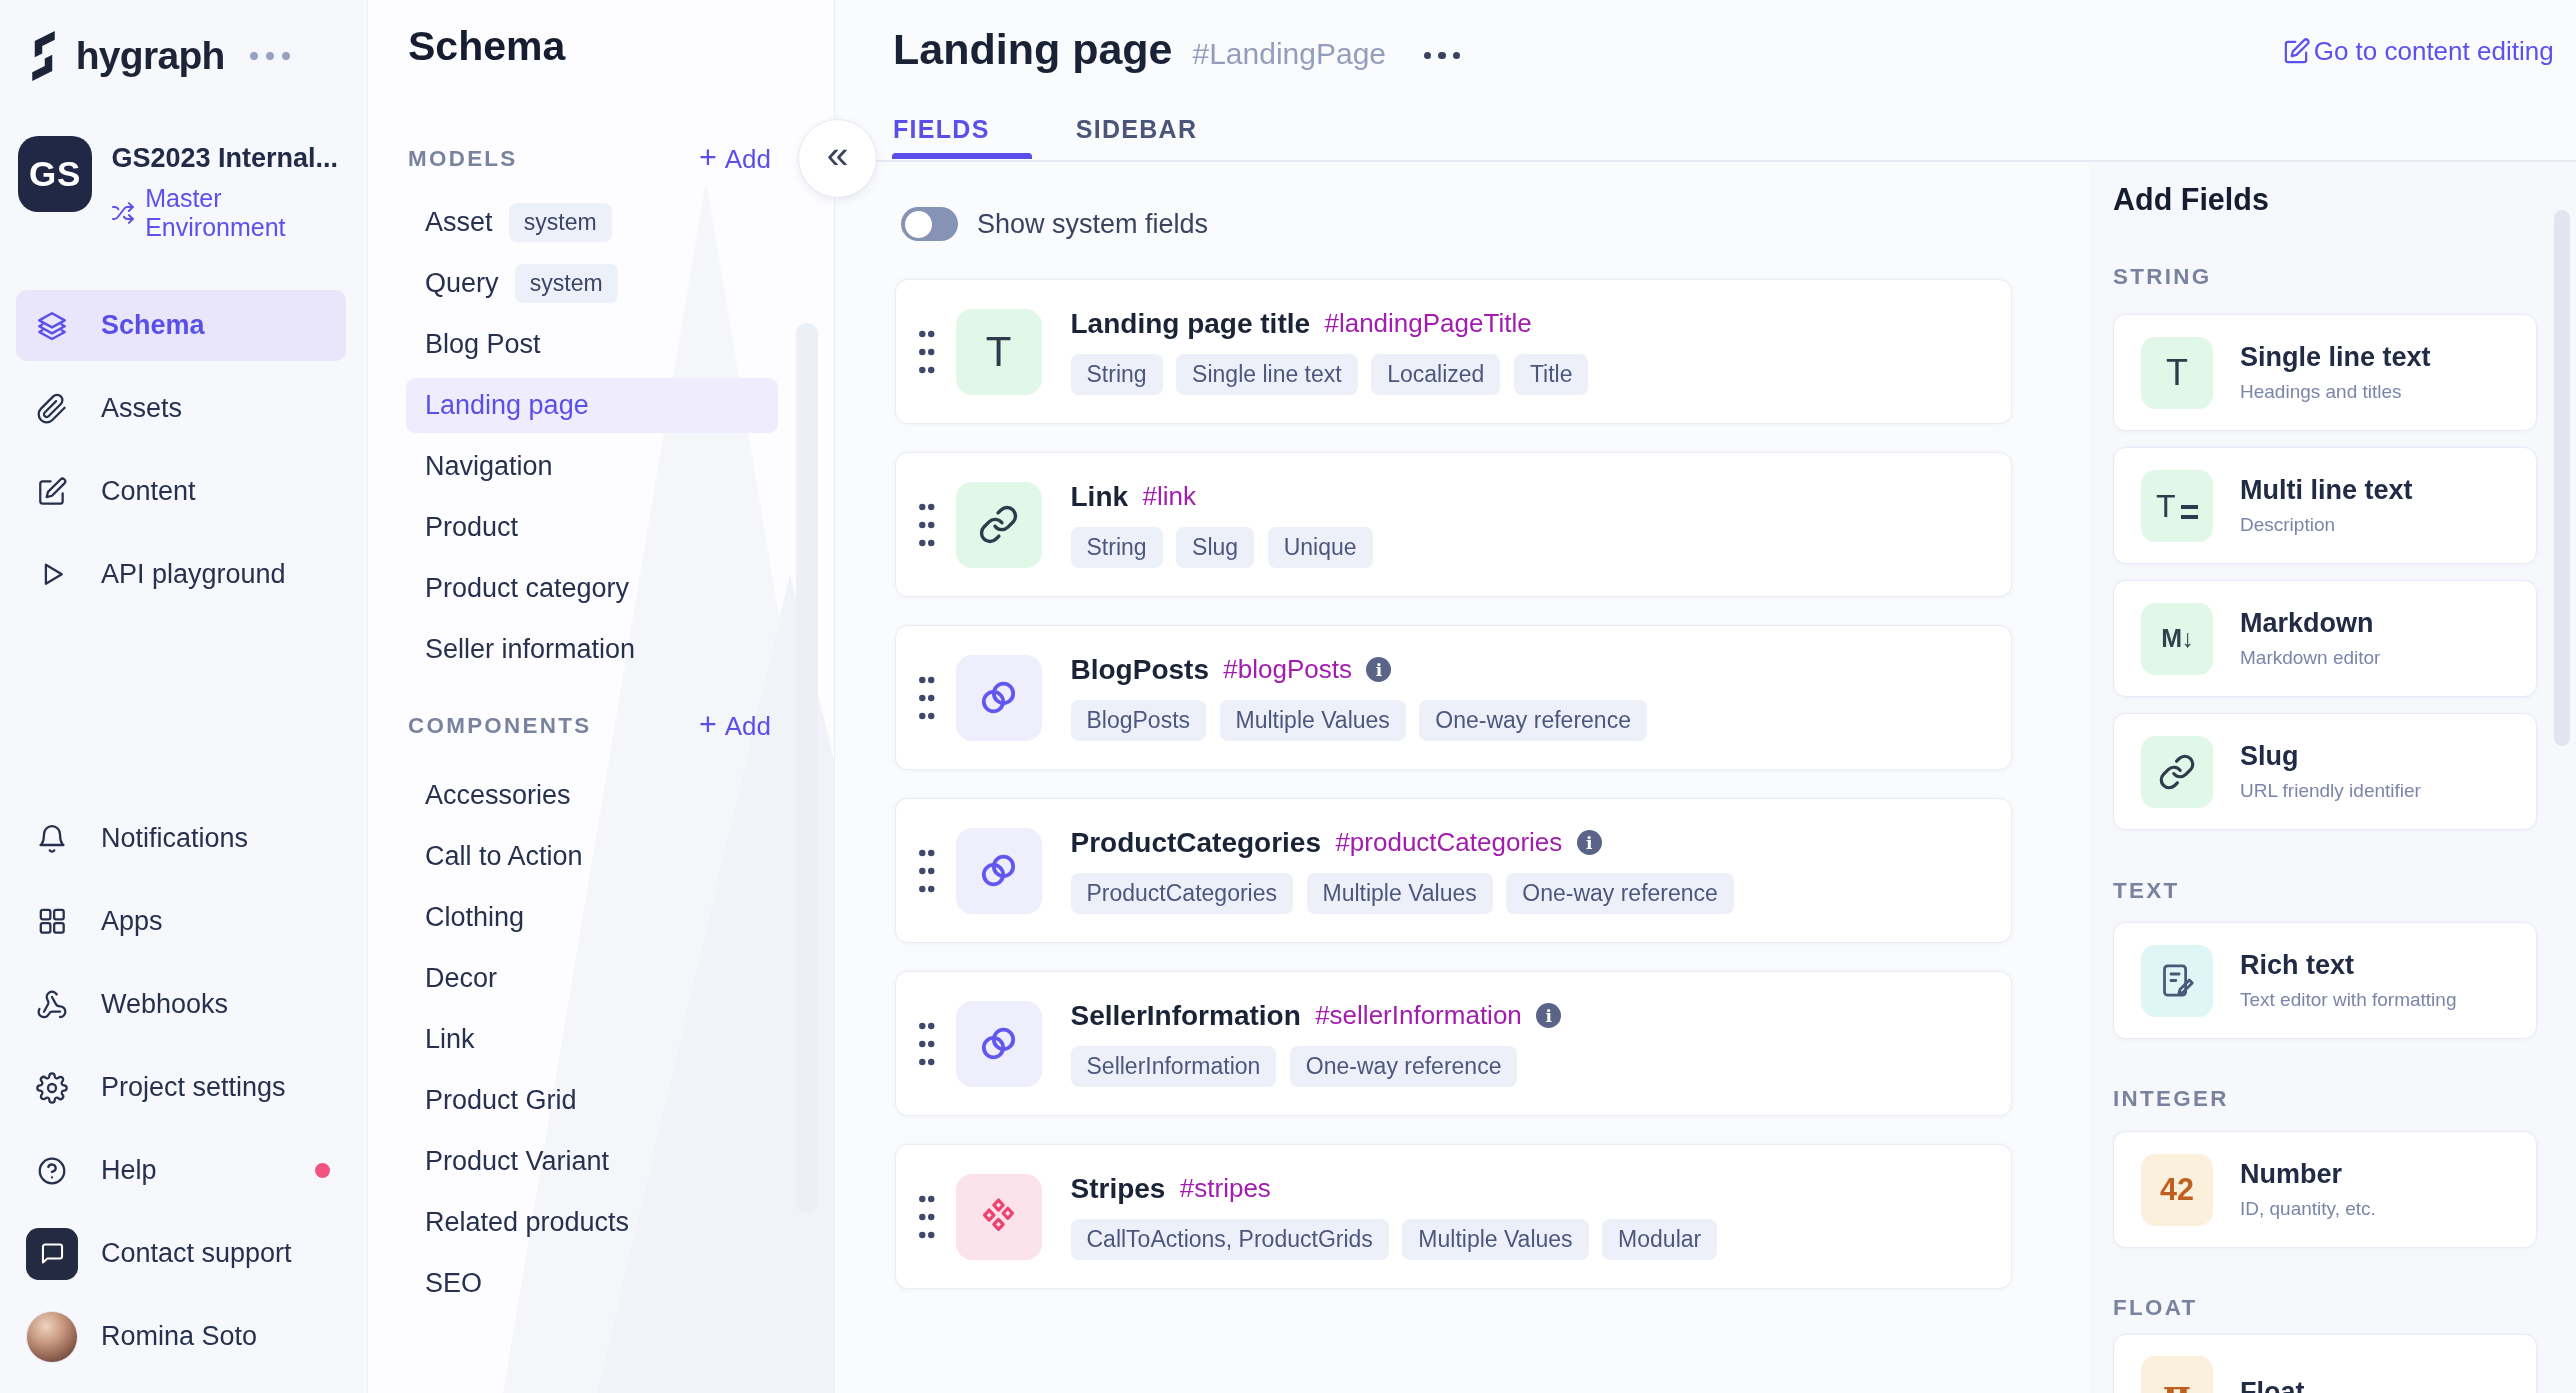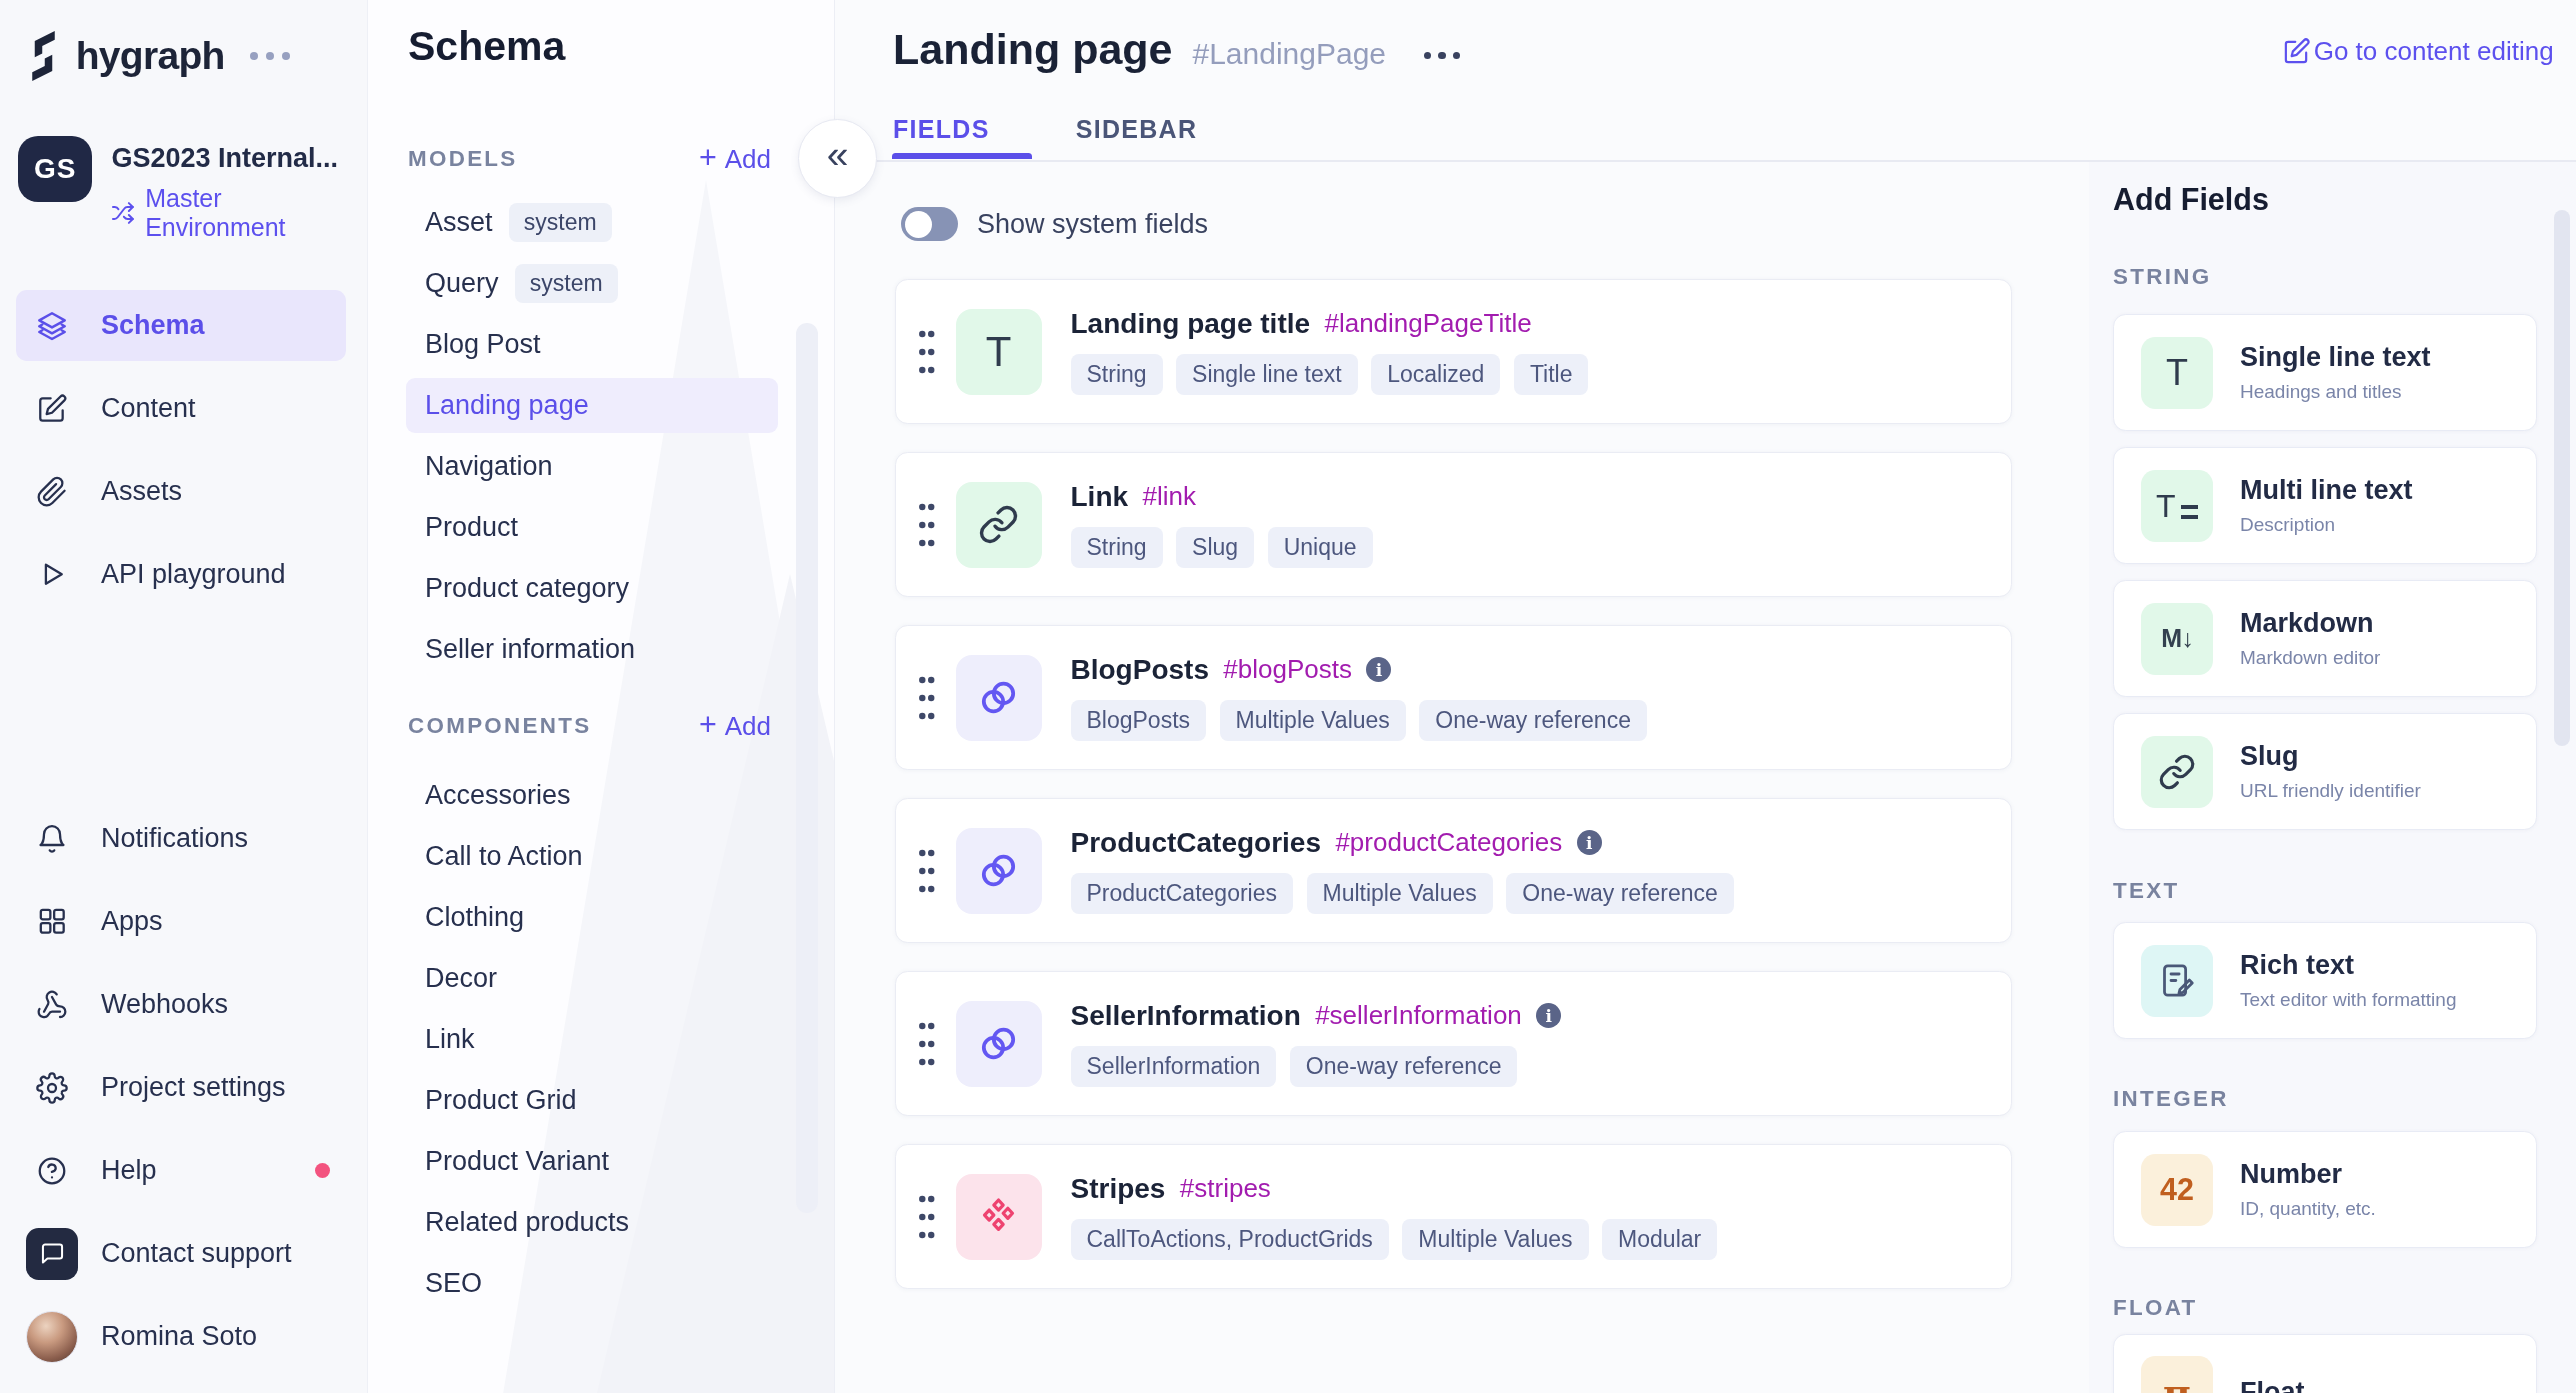--- a/index.html
+++ b/index.html
@@ -8,21 +8,21 @@
   .app { position:relative; width:2576px; height:1393px; background:#FAFBFD; }
 
   
   .sidebar { position:absolute; left:0; top:0; width:368px; height:1393px; background:#F7F8FB; border-right:0.9px solid #EEF0F6; z-index:6;padding-left:20px; }
   .logo-row { position:absolute; top:30.5px; left:23px; display:flex; align-items:center; }
   .logo-text { font-size:39px; font-weight:800; color:#1D2438; margin-left:11.7px; letter-spacing:-0.7px; }
   .logo-dots { margin-left:25px; display:flex; gap:8px; align-items:center; }
   .logo-dots i { width:8px; height:8px; border-radius:50%; background:#97A0C0; }
 
   .project-row { position:absolute; top:136px; left:18px; display:flex; }
-  .proj-avatar { width:75px; height:66px; border-radius:20px; background:#202845; color:#fff; font-size:28px; font-weight:700; display:flex; align-items:center; justify-content:center; letter-spacing:0.9px; }
+  .proj-avatar { width:75px; height:76px; border-radius:20px; background:#202845; color:#fff; font-size:35px; font-weight:700; display:flex; align-items:center; justify-content:center; letter-spacing:0.9px; }
   .proj-info { margin-left:19px; padding-top:7.2px; }
   .proj-name { font-size:27px; font-weight:600; color:#222B47; }
   .proj-env { margin-top:10px; display:flex; align-items:center; gap:10px; color:#5C50EE; font-size:25px; font-weight:500; cursor:pointer; }
 
   .nav { position:absolute; left:0; width:368px; }
   .nav-top { top:284px; }
   .nav-bottom { top:797px; }
   .nav-item { position:relative; height:83px; display:flex; align-items:center; padding-left:26px; cursor:pointer; color:#27304E; }
   .nav-item.active { color:#5B4FE9; }
   .nav-item.active::before { content:""; position:absolute; left:16px; right:22.4px; top:6.3px; bottom:6.3px; background:#E9E6FC; border-radius:10.8px; }
@@ -161,33 +161,33 @@
               <path d="M12 3 21 8l-9 5-9-5Z"></path>
               <path d="M5.2 10.9 3 12.2l9 5 9-5-2.2-1.3"></path>
               <path d="M5.2 15 3 16.2l9 5 9-5L18.8 15"></path>
             </svg>
         </span>
         <span class="nav-label">Schema</span>
       </div>
       <div class="nav-item">
         <span class="icon-slot">
           <svg width="32" height="32" viewBox="0 0 24 24" fill="none" stroke="currentColor" stroke-width="1.7" stroke-linecap="round" stroke-linejoin="round">
+              <path d="M21.44 11.05l-9.19 9.19a6 6 0 0 1-8.49-8.49l9.19-9.19a4 4 0 0 1 5.66 5.66l-9.2 9.19a2 2 0 0 1-2.83-2.83l8.49-8.48"></path>
+            </svg>
+        </span>
+        <span class="nav-label">Assets</span>
+      </div>
+      <div class="nav-item">
+        <span class="icon-slot">
+          <svg width="32" height="32" viewBox="0 0 24 24" fill="none" stroke="currentColor" stroke-width="1.7" stroke-linecap="round" stroke-linejoin="round">
               <path d="M11 4H5a1.8 1.8 0 0 0-1.8 1.8V19A1.8 1.8 0 0 0 5 20.8h13.2A1.8 1.8 0 0 0 20 19v-6"></path>
               <path d="M18.4 2.6a2 2 0 0 1 2.9 2.9L12 14.8l-4 1 1-3.9Z"></path>
             </svg>
         </span>
         <span class="nav-label">Content</span>
-      </div>
-      <div class="nav-item">
-        <span class="icon-slot">
-          <svg width="32" height="32" viewBox="0 0 24 24" fill="none" stroke="currentColor" stroke-width="1.7" stroke-linecap="round" stroke-linejoin="round">
-              <path d="M21.44 11.05l-9.19 9.19a6 6 0 0 1-8.49-8.49l9.19-9.19a4 4 0 0 1 5.66 5.66l-9.2 9.19a2 2 0 0 1-2.83-2.83l8.49-8.48"></path>
-            </svg>
-        </span>
-        <span class="nav-label">Assets</span>
       </div>
       <div class="nav-item">
         <span class="icon-slot">
           <svg width="30.5" height="30.5" viewBox="0 0 24 24" fill="none" stroke="currentColor" stroke-width="1.8" stroke-linejoin="round">
               <path d="M7 4.5 19.5 12 7 19.5Z"></path>
             </svg>
         </span>
         <span class="nav-label">API playground</span>
       </div>
     </div>

